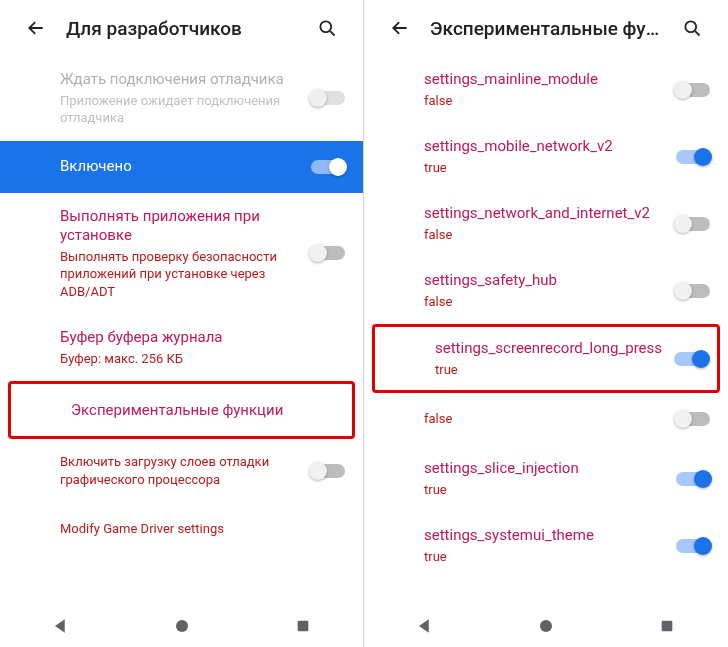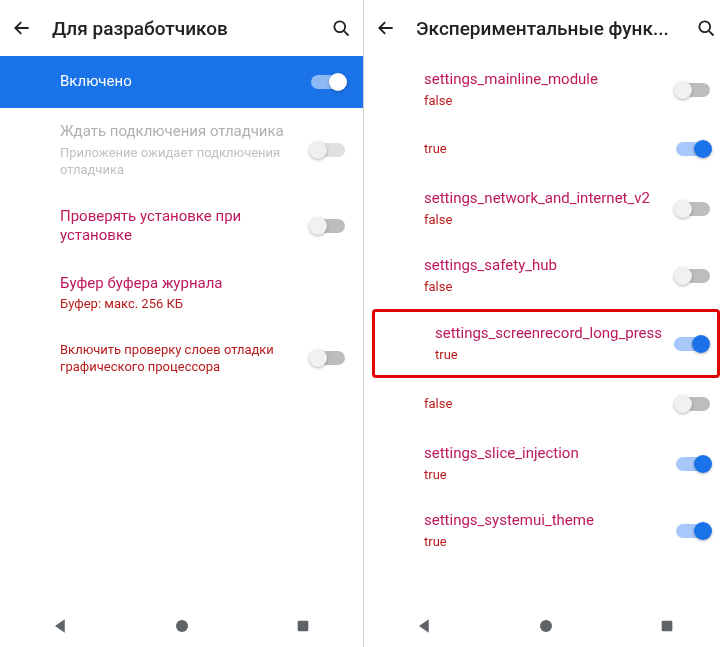--- a/index.html
+++ b/index.html
@@ -20,21 +20,21 @@
     background: #fff;
   }
   .screen.left {
     border-right: 1px solid #d0d0d0;
   }
   
   .header {
     display: flex;
     align-items: center;
     height: 56px;
-    padding: 0 12px;
+    padding: 0 26px;
     gap: 20px;
   }
   .header .back-icon, .header .search-icon {
     width: 20px;
     height: 20px;
     flex-shrink: 0;
     cursor: pointer;
     display: flex;
     align-items: center;
     justify-content: center;
@@ -152,67 +152,76 @@
     <div class="title">Для разработчиков</div>
     <div class="search-icon">
       <svg width="20" height="20" viewBox="0 0 24 24" fill="none" stroke="currentColor" stroke-width="2.2">
           <circle cx="10.5" cy="10.5" r="6.5"></circle>
           <path d="M21 21l-5.2-5.2"></path>
         </svg>
     </div>
   </div>
 
   <div class="list">
-    <div class="row banner">
-      <div class="text">
-          <div class="primary">Включено</div>
-        </div>
-      <div class="toggle banner on">
-          <div class="knob"></div>
-        </div>
-    </div>
-
     <div class="row disabled">
       <div class="text">
         <div class="primary">Ждать подключения отладчика</div>
         <div class="secondary">Приложение ожидает подключения отладчика</div>
       </div>
       <div class="toggle disabled">
           <div class="knob"></div>
         </div>
     </div>
 
-    <div class="row">
-      <div class="text">
-        <div class="primary">Проверять установке при установке</div>
+    <div class="row banner">
+      <div class="text">
+          <div class="primary">Включено</div>
+        </div>
+      <div class="toggle banner on">
+          <div class="knob"></div>
+        </div>
+    </div>
+
+    <div class="row">
+      <div class="text">
+        <div class="primary">Выполнять приложения при установке</div>
+        <div class="secondary">Выполнять проверку безопасности приложений при установке через ADB/ADT</div>
       </div>
       <div class="toggle">
           <div class="knob"></div>
         </div>
     </div>
 
     <div class="row">
       <div class="text">
         <div class="primary">Буфер буфера журнала</div>
         <div class="secondary">Буфер: макс. 256 КБ</div>
       </div>
     </div>
 
-
-    <div class="row">
-      <div class="text">
-        <div class="secondary">Включить проверку слоев отладки графического процессора</div>
-      </div>
-      <div class="toggle">
-          <div class="knob"></div>
-        </div>
-    </div>
-
-    <div class="row">
-      <div class="text">
+    <div class="highlight">
+      <div class="row">
+        <div class="text">
+          <div class="primary">Экспериментальные функции</div>
+        </div>
+      </div>
+    </div>
+
+    <div class="row">
+      <div class="text">
+        <div class="secondary">Включить загрузку слоев отладки графического процессора</div>
+      </div>
+      <div class="toggle">
+          <div class="knob"></div>
+        </div>
+    </div>
+
+    <div class="row">
+      <div class="text">
+        <div class="secondary">Modify Game Driver settings</div>
       </div>
     </div>
 
   </div>
 
   <div class="navbar">
     <div class="nav-btn">
         <svg width="18" height="18" viewBox="0 0 24 24" fill="#5f6368">
           <path d="M17 3v18L4 12z"></path>
         </svg>
@@ -253,20 +262,21 @@
         <div class="primary">settings_mainline_module</div>
         <div class="secondary">false</div>
       </div>
       <div class="toggle">
           <div class="knob"></div>
         </div>
     </div>
 
     <div class="row">
       <div class="text">
+        <div class="primary">settings_mobile_network_v2</div>
         <div class="secondary">true</div>
       </div>
       <div class="toggle on">
           <div class="knob"></div>
         </div>
     </div>
 
     <div class="row">
       <div class="text">
         <div class="primary">settings_network_and_internet_v2</div>

